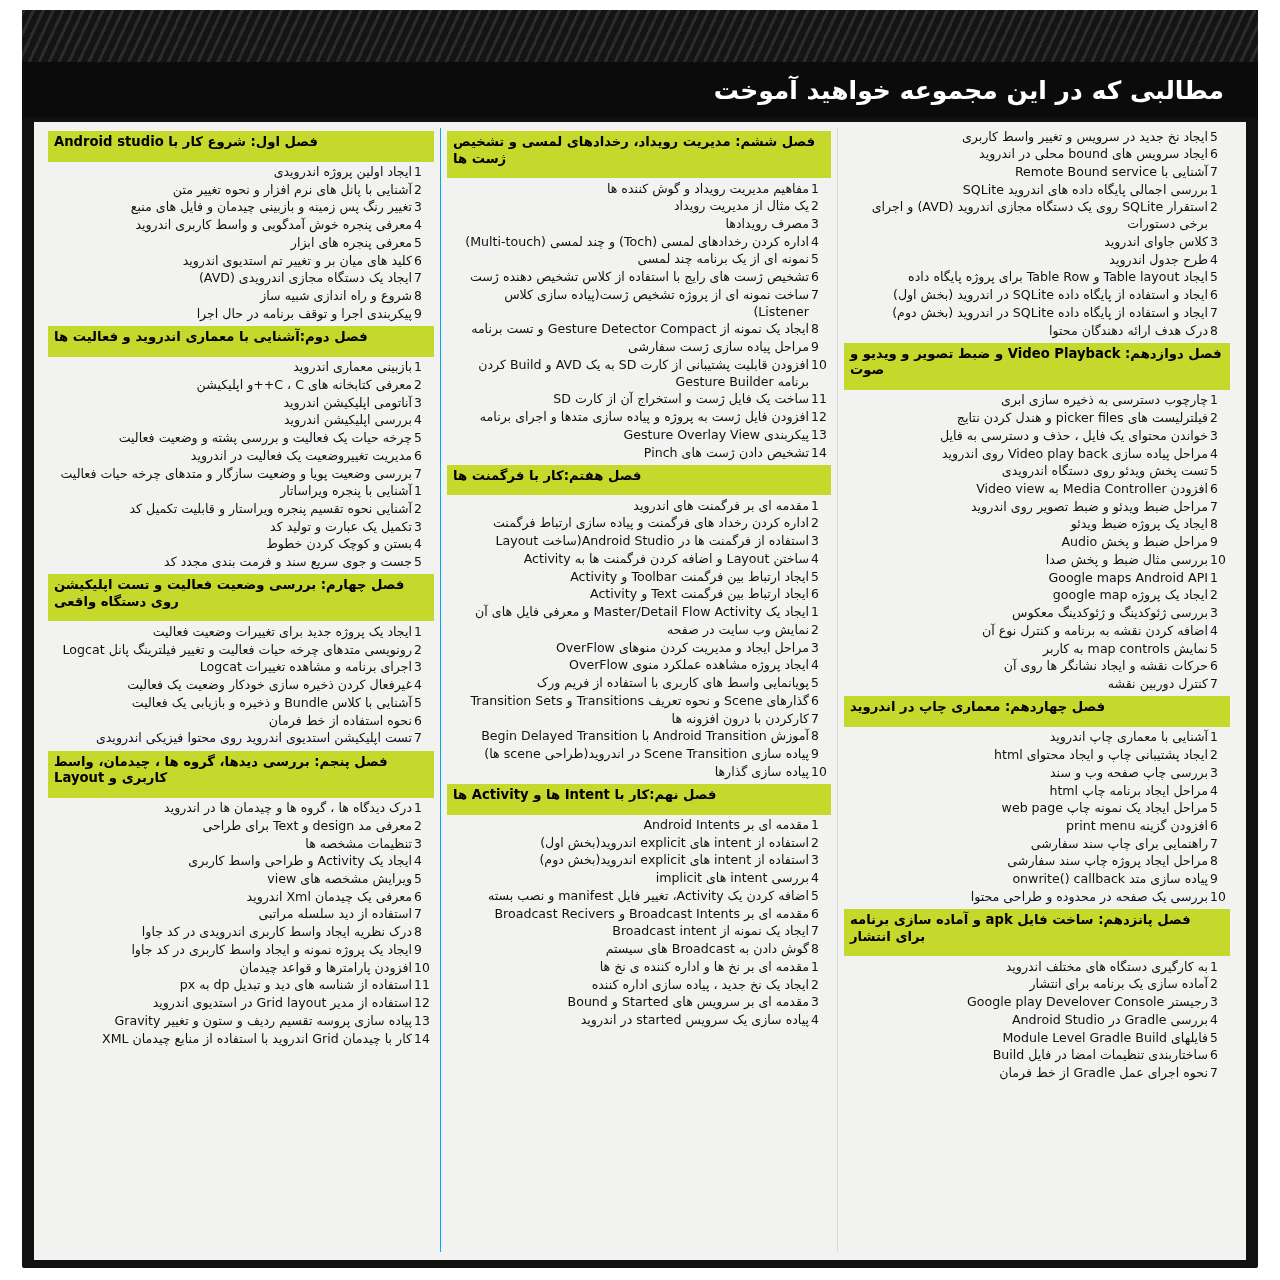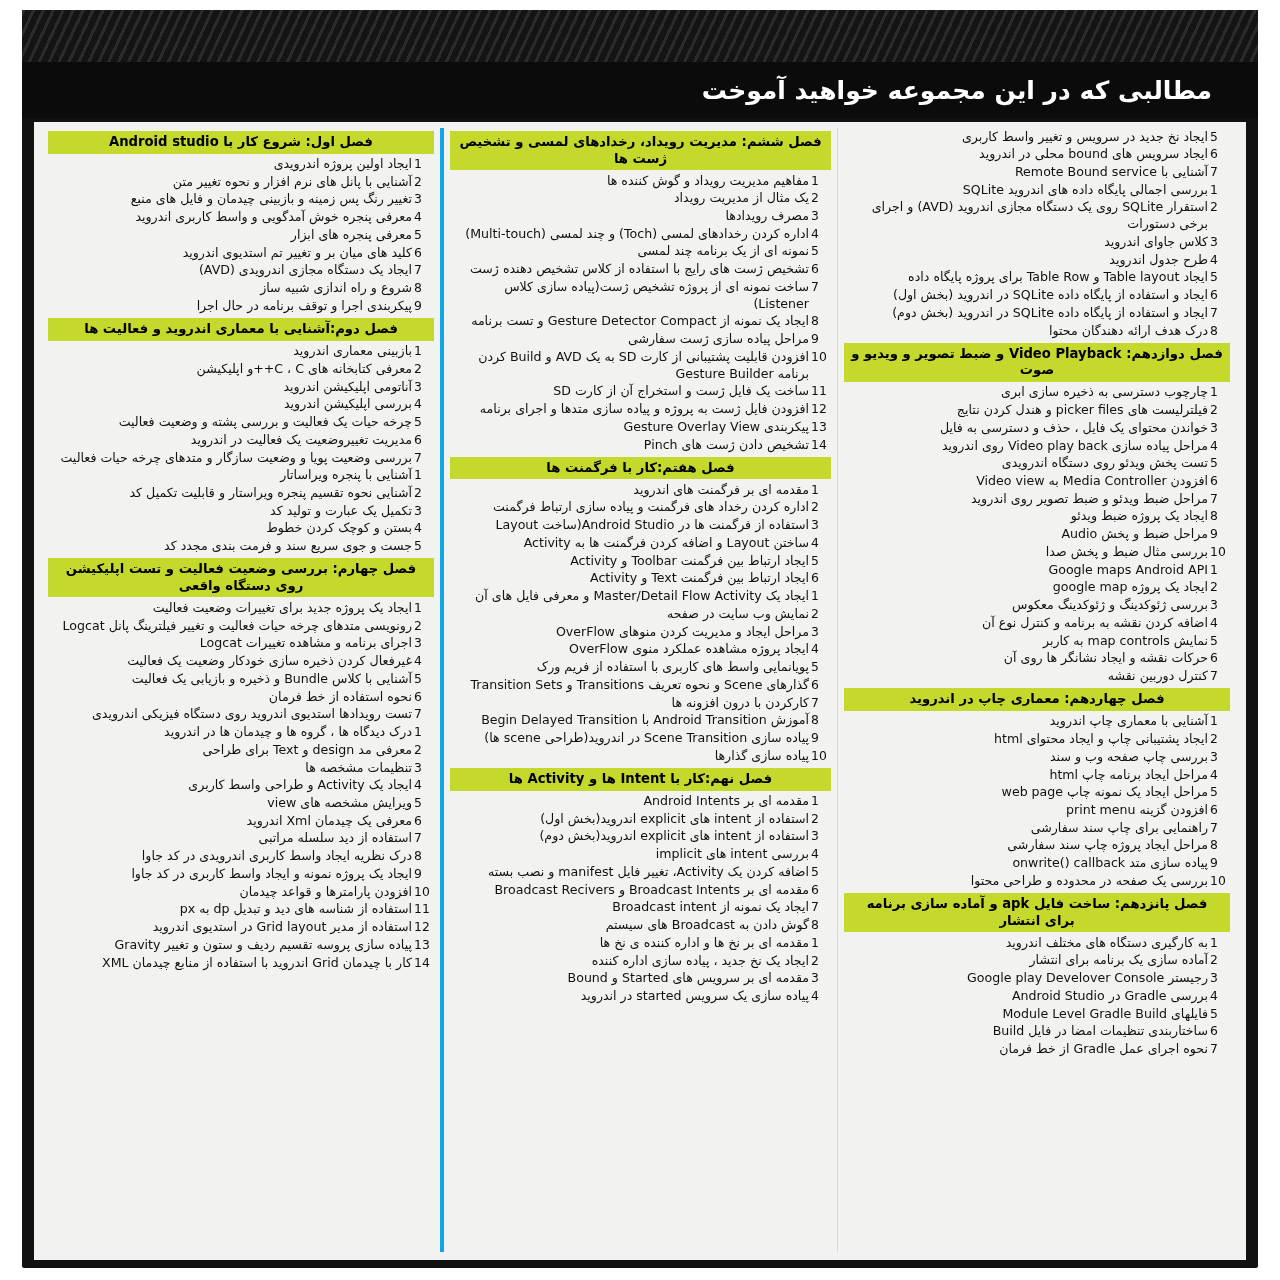--- a/index.html
+++ b/index.html
@@ -34,21 +34,21 @@
         #141414 3px, #141414 9px);
   }
   .header-band {
     position: absolute;
     left: 22px; top: 62px;
     width: 1236px; height: 56px;
     background: #0b0b0b;
     display: flex;
     align-items: center;
     justify-content: flex-end;
-    padding-right: 46px;
+    padding-right: 34px;
   }
   .header-title {
     color: #ffffff;
     font-size: 25px;
     font-weight: bold;
     direction: rtl;
     letter-spacing: 0px;
   }
   
   .panel {
@@ -59,31 +59,31 @@
     padding: 6px 8px 8px 8px;
     display: flex;
     flex-direction: row-reverse;
     gap: 0px;
     direction: rtl;
   }
   .col {
     width: 398px;
     padding: 0 6px;
   }
-  .col.mid { border-left: 4px solid #0ea5e9; border-right: 1px solid #d8d8d4; }
+  .col.mid { border-left: 1px solid #0ea5e9; border-right: 1px solid #d8d8d4; }
 
   .chapter {
     background: #c5d92d;
     color: #000000;
     font-weight: bold;
     font-size: 13.2px;
     line-height: 1.25;
-    padding: 3px 6px 3px 6px;
+    padding: 3px 6px 11px 6px;
     margin: 3px 0 2px 0;
-    text-align: center;
+    text-align: left;
     direction: rtl;
   }
 
   ul.items {
     list-style: none;
     margin: 0; padding: 0;
   }
   ul.items li {
     display: flex;
     flex-direction: row;
@@ -234,23 +234,24 @@
           <li>
             <span class="num">5</span>
             <span class="txt">آشنایی با کلاس Bundle و ذخیره و بازیابی یک فعالیت</span>
           </li>
           <li>
             <span class="num">6</span>
             <span class="txt">نحوه استفاده از خط فرمان</span>
           </li>
           <li>
             <span class="num">7</span>
-            <span class="txt">تست رویدادها استدیوی اندروید روی دستگاه فیزیکی اندرویدی</span>
-          </li>
-        </ul>
+            <span class="txt">تست اپلیکیشن استدیوی اندروید روی محتوا فیزیکی اندرویدی</span>
+          </li>
+        </ul>
+        <div class="chapter">فصل پنجم: بررسی دیدها، گروه ها ، چیدمان، واسط کاربری و Layout</div>
         <ul class="items">
           <li>
             <span class="num">1</span>
             <span class="txt">درک دیدگاه ها ، گروه ها و چیدمان ها در اندروید</span>
           </li>
           <li>
             <span class="num">2</span>
             <span class="txt">معرفی مد design و Text برای طراحی</span>
           </li>
           <li>

